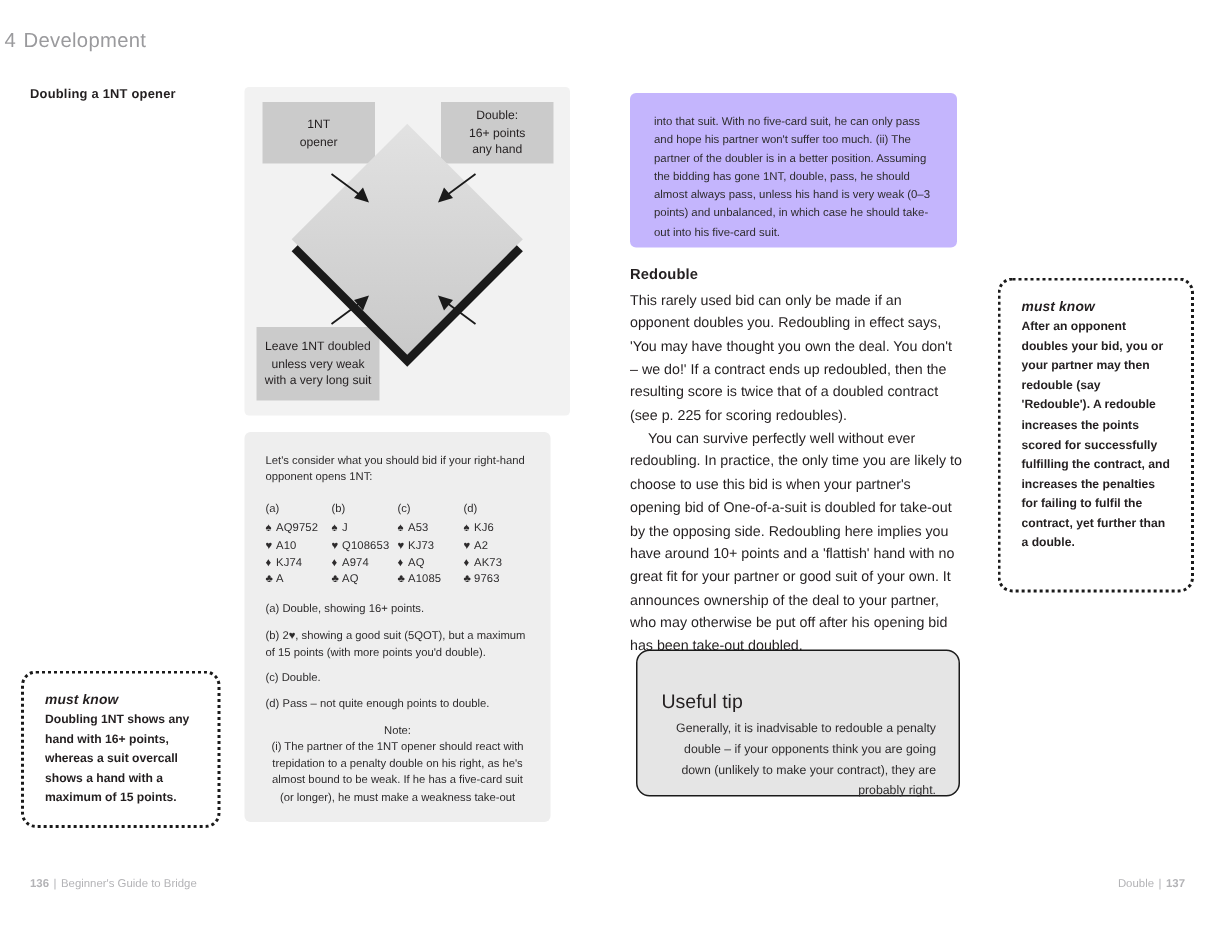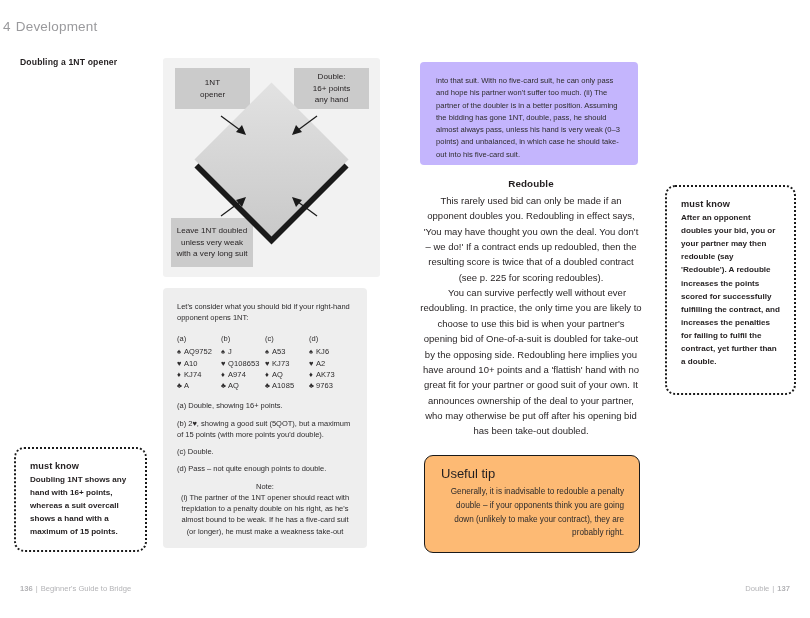--- a/index.html
+++ b/index.html
@@ -122,20 +122,21 @@
     border: 2px dotted #1a1a1a;
     border-radius: 10px;
     padding: 12px 13px 12px 14px;
     background: #ffffff;
   }
   .mustknow .mk-title {
     font-size: 9.2px;
     font-weight: bold;
     margin: 0 0 2px 0;
     letter-spacing: .1px;
+    font-style: italic;
   }
   .mustknow .mk-body {
     font-size: 8.1px;
     font-weight: bold;
     line-height: 1.62;
     margin: 0;
     color: #231f20;
   }
   .mustknow.left  { left: 14px;  top: 447px; width: 133px; height: 105px; }
   .mustknow.right { left: 665px; top: 185px; width: 131px; height: 210px; }
@@ -154,39 +155,38 @@
   }
   .grayblock p { margin: 0; }
 
   .body-col {
     position: absolute;
     left: 420px; top: 176px;
     width: 222px;
     font-size: 9.5px;
     line-height: 1.62;
     color: #231f20;
-    text-align: center;
   }
   .body-col h2 {
     font-size: 9.8px;
     font-weight: bold;
     margin: 0 0 1px 0;
     letter-spacing: .1px;
   }
   .body-col p { margin: 0; }
   .body-col p.indent { text-indent: 12px; }
 
   .usefultip {
     position: absolute;
-    left: 424px; top: 455px;
+    left: 424px; top: 433px;
     width: 216px; height: 98px;
     border: 1.3px solid #1a1a1a;
     border-radius: 9px;
-    background: #fdba74;
-    padding: 10px 15px 10px 16px;
+    background: #e5e5e5;
+    padding: 26px 15px 10px 16px;
   }
   .usefultip .ut-title {
     font-size: 13px;
     font-weight: 400;
     margin: 0 0 4px 0;
     color: #231f20;
   }
   .usefultip .ut-body {
     font-size: 8.2px;
     line-height: 1.68;

